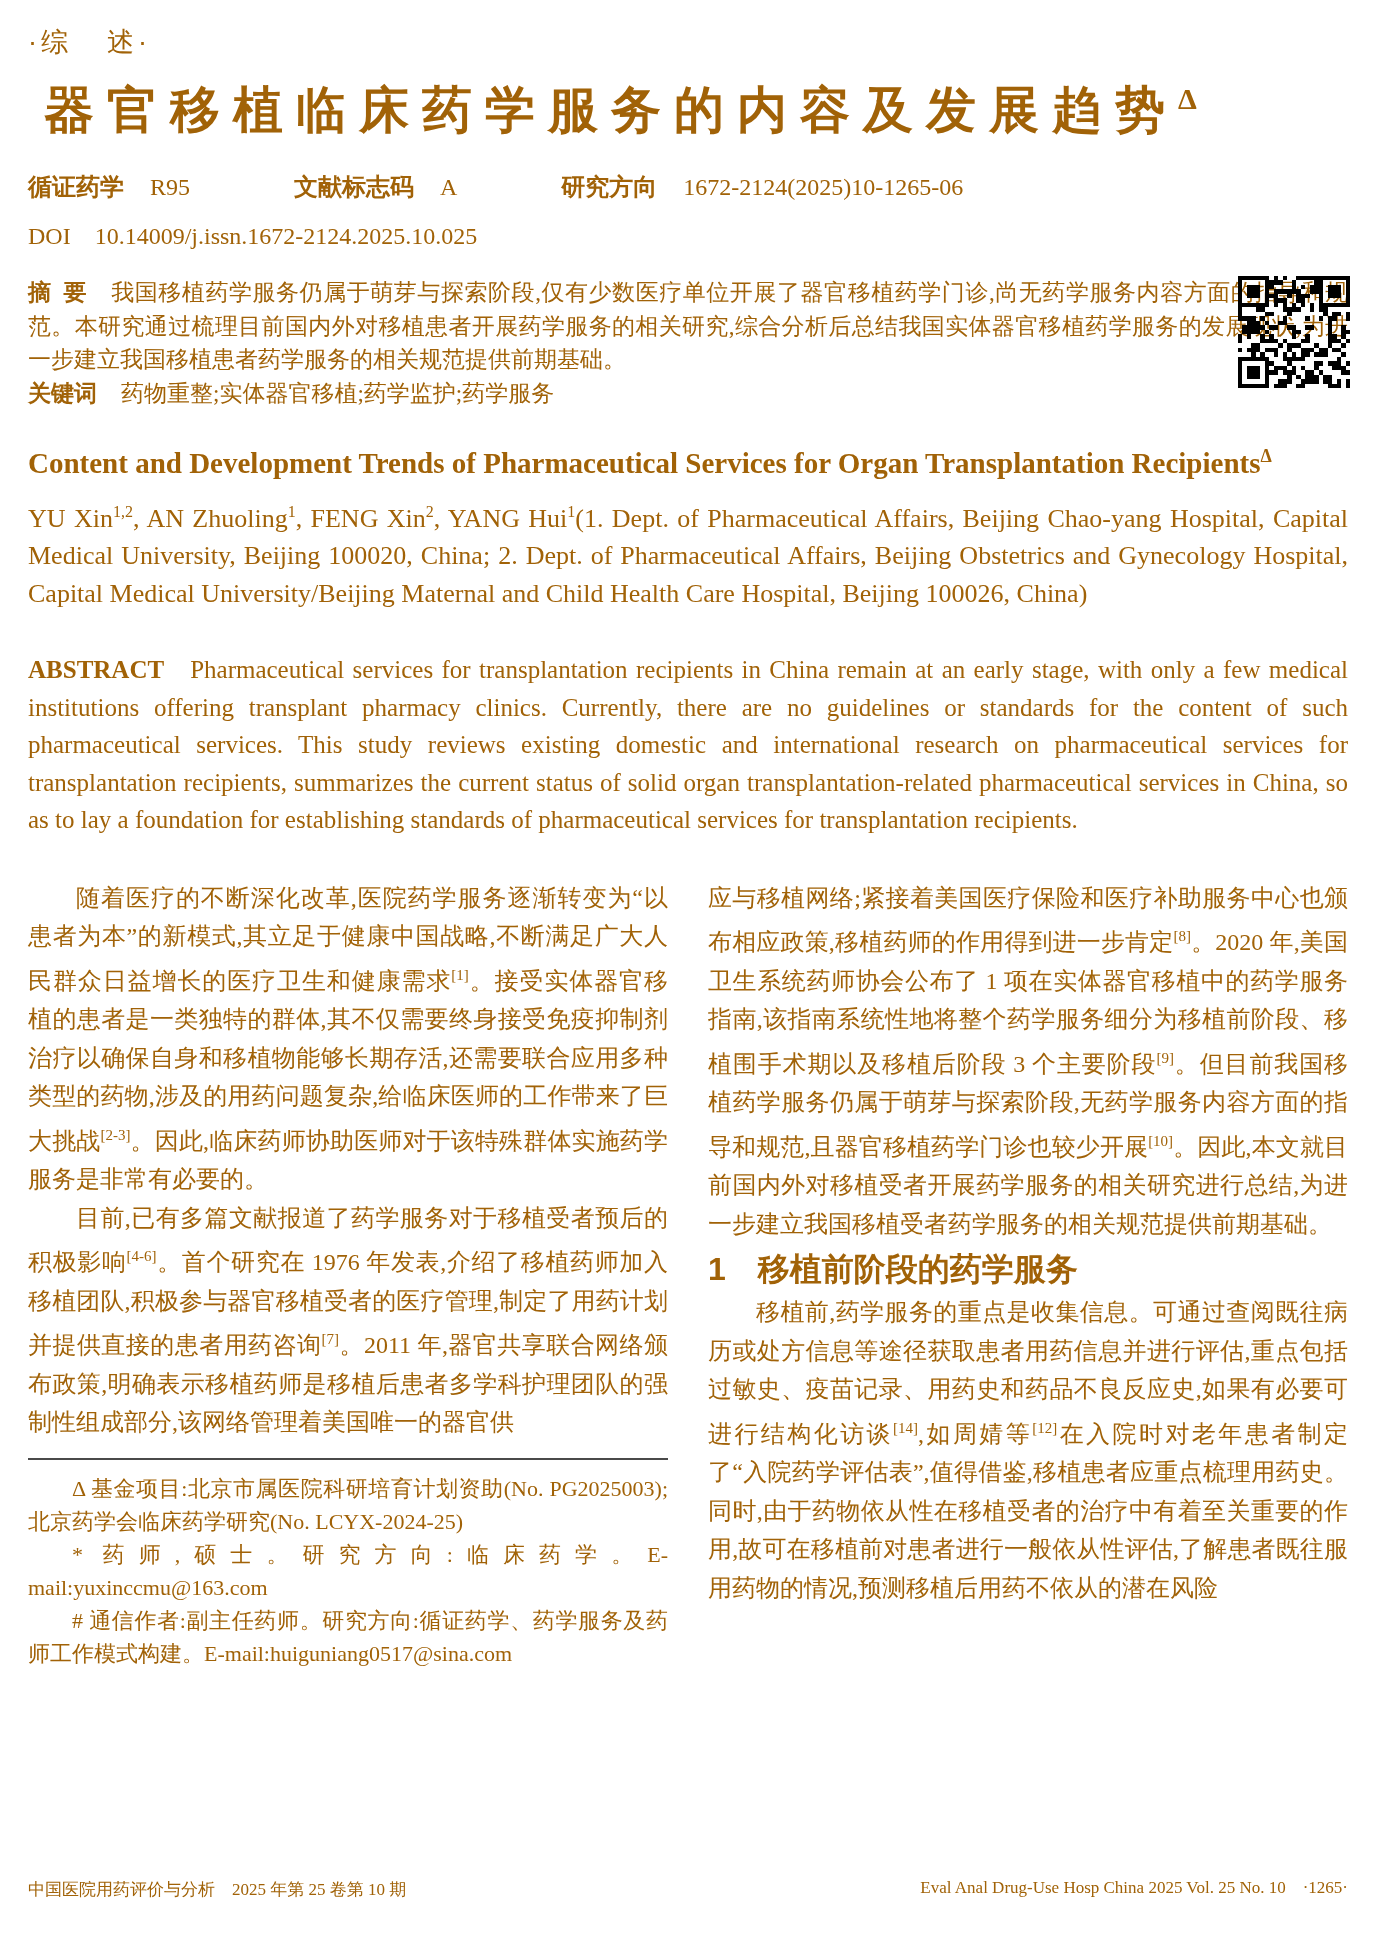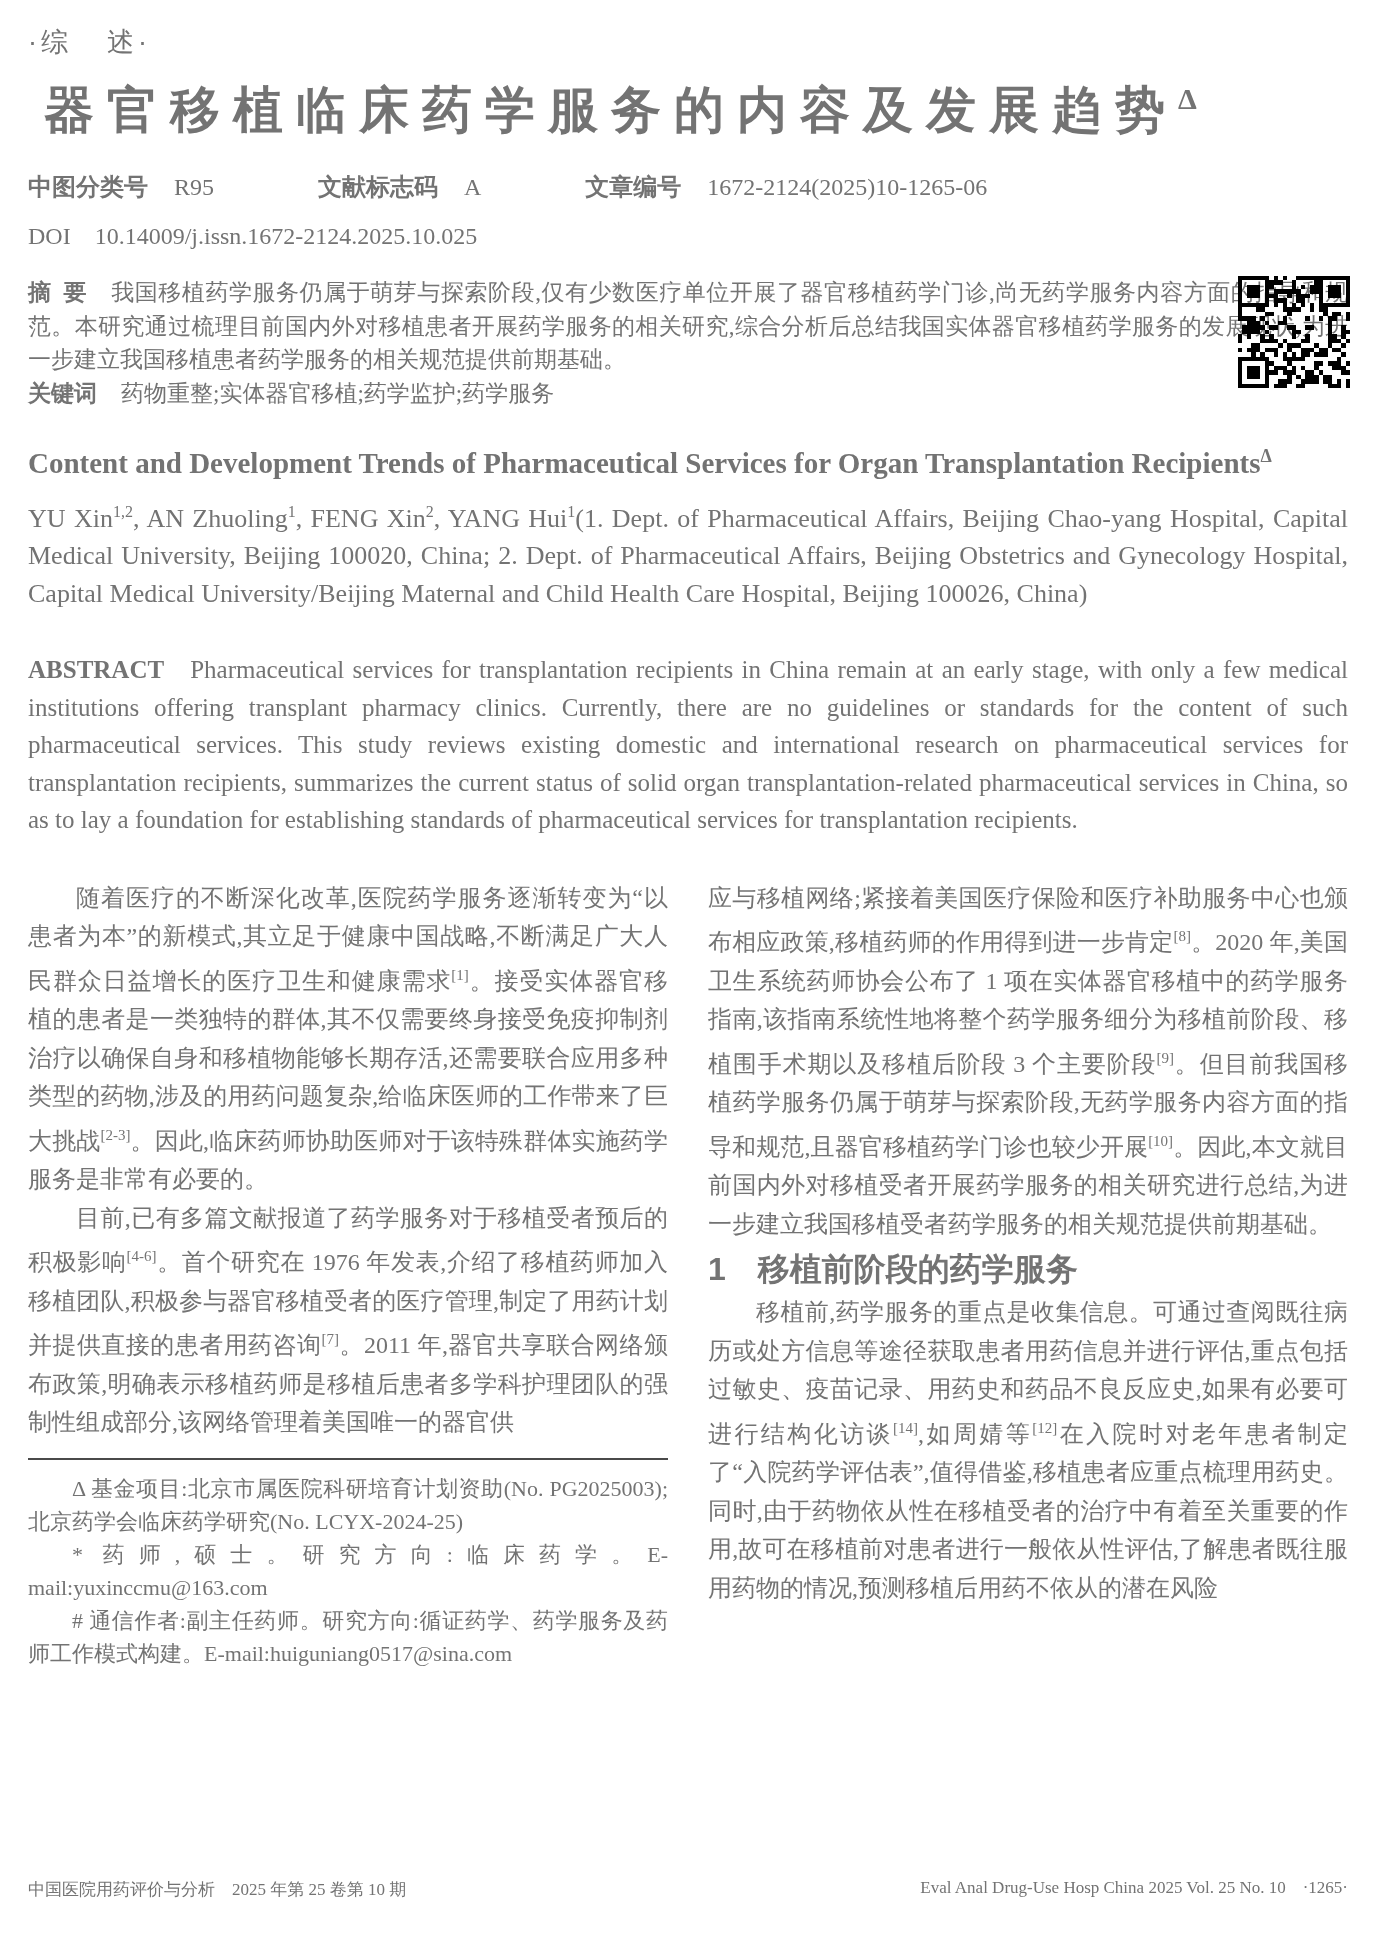--- a/index.html
+++ b/index.html
@@ -2,21 +2,21 @@
 <html><head>
 <meta charset="utf-8">
 <style>
   html,body { margin:0; padding:0; background:#888; }
   .page {
     position: relative;
     width: 1375px;
     height: 1940px;
     margin: 0 auto;
     background: #ffffff;
-    color: #737373;
+    color: #a16207;
     overflow: hidden;
     font-family: "Liberation Serif", "DejaVu Serif", serif;
   }
   .content { padding: 20px 27px 0 28px; }
 
   .section-label {
     font-family: "Liberation Sans", "DejaVu Sans", sans-serif;
     font-size: 27px;
     letter-spacing: 4px;
     margin-top: 4px;
@@ -137,23 +137,23 @@
 <div class="page">
   <div class="content">
 
     <div class="section-label">·综  述·</div>
 
     <h1 class="title-cn">器官移植临床药学服务的内容及发展趋势<sup>Δ</sup></h1>
 
 
     <div class="meta">
       <div class="meta-row">
-        <span class="pair"><span class="lbl">中图分类号</span><span>R95</span></span>
+        <span class="pair"><span class="lbl">循证药学</span><span>R95</span></span>
         <span class="pair"><span class="lbl">文献标志码</span><span>A</span></span>
-        <span class="pair"><span class="lbl">文章编号</span><span>1672-2124(2025)10-1265-06</span></span>
+        <span class="pair"><span class="lbl">研究方向</span><span>1672-2124(2025)10-1265-06</span></span>
       </div>
       <div class="meta-row doi-row">
         <span class="lbl">DOI</span>
         <span>10.14009/j.issn.1672-2124.2025.10.025</span>
       </div>
     </div>
 
     <div class="abstract-cn">
       <p><span class="cn-label">摘 要</span><span>我国移植药学服务仍属于萌芽与探索阶段,仅有少数医疗单位开展了器官移植药学门诊,尚无药学服务内容方面的指导和规范。本研究通过梳理目前国内外对移植患者开展药学服务的相关研究,综合分析后总结我国实体器官移植药学服务的发展现状,为进一步建立我国移植患者药学服务的相关规范提供前期基础。</span></p>
       <p class="kw-cn"><span class="cn-label">关键词</span><span>药物重整;实体器官移植;药学监护;药学服务</span></p>

